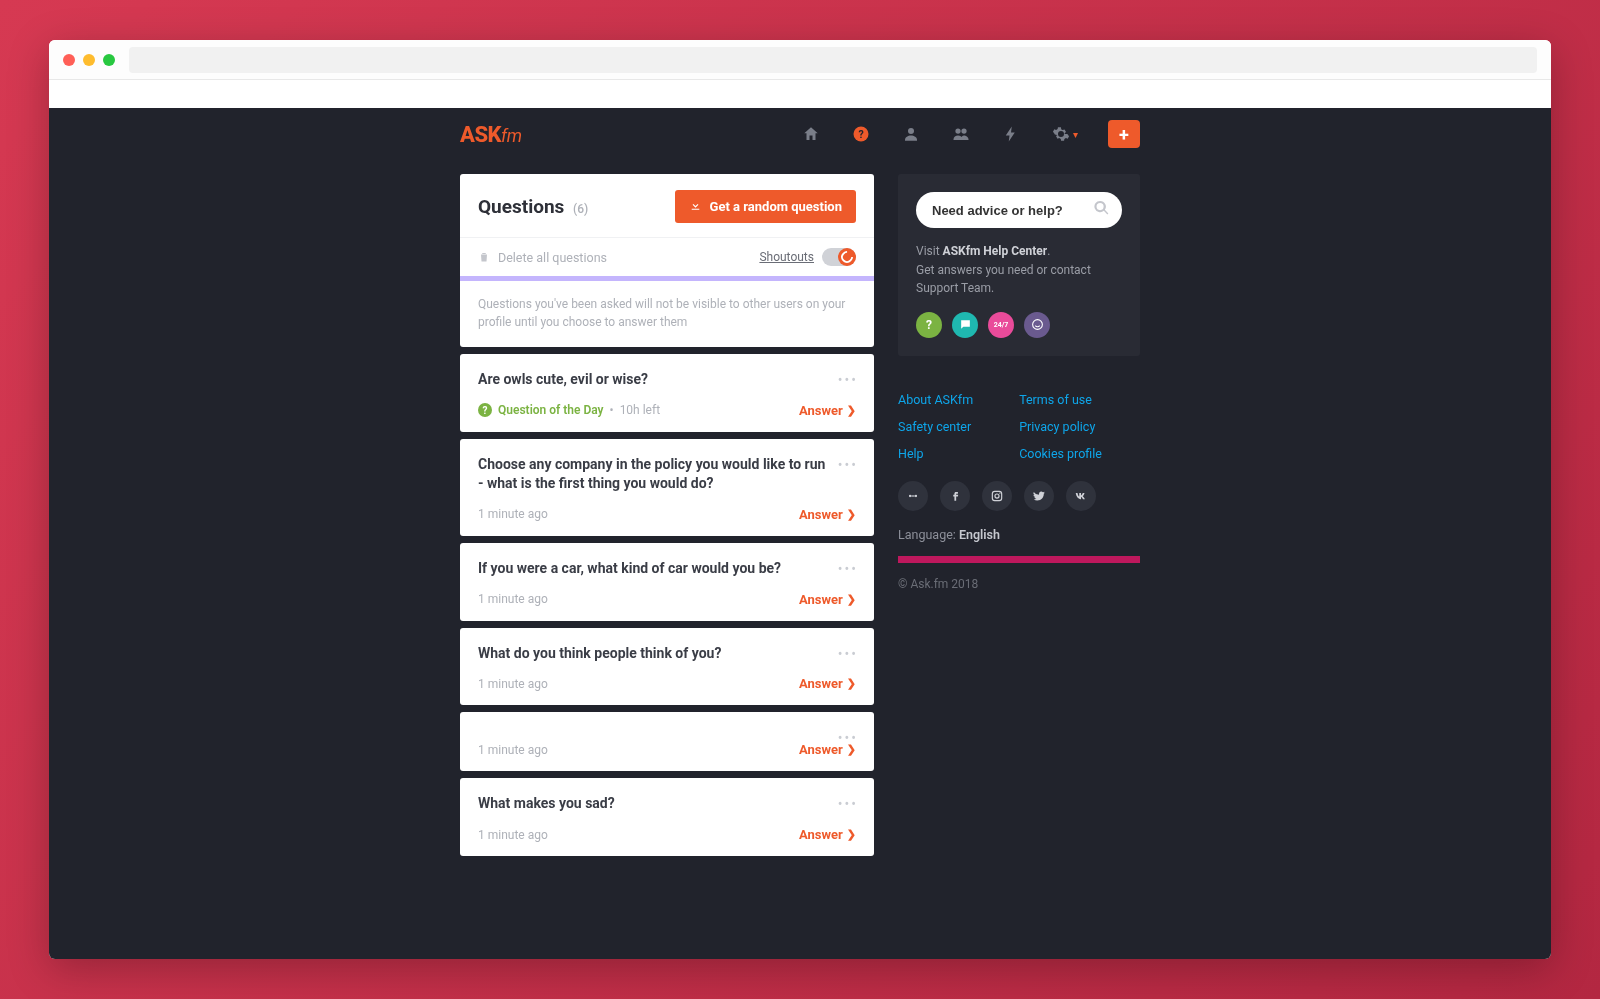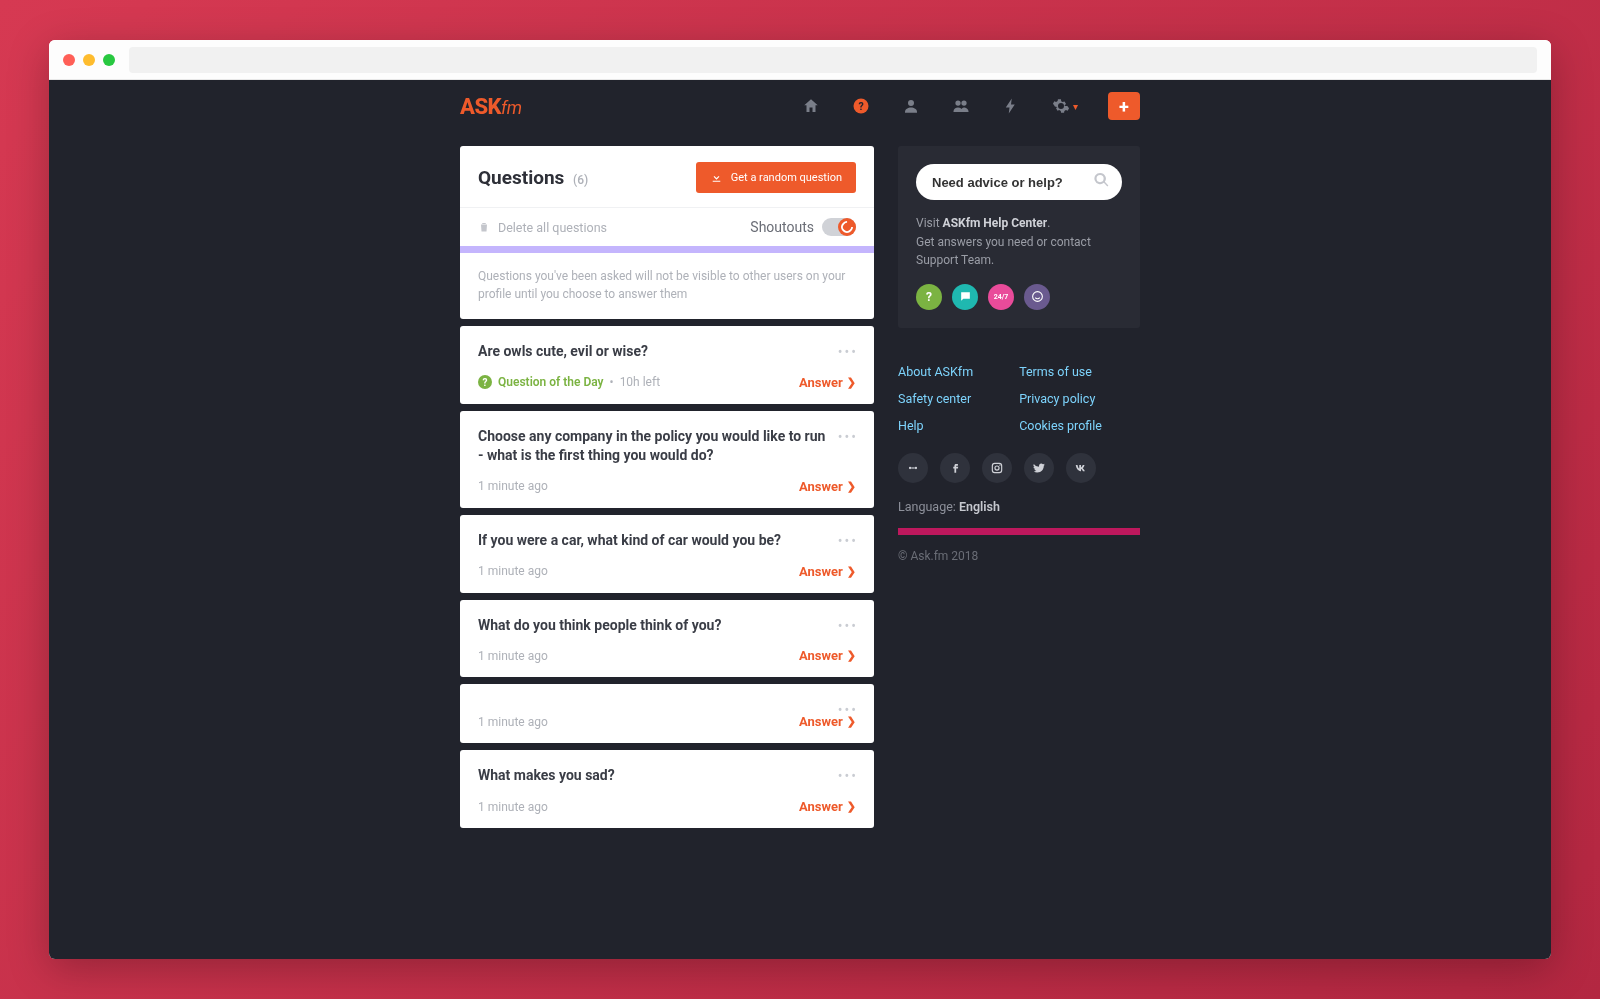--- a/index.html
+++ b/index.html
@@ -13,20 +13,21 @@
   }
   .browser-frame {
     width: 100%;
     height: 100%;
     background: #fff;
     border-radius: 6px;
     overflow: hidden;
     box-shadow: 0 10px 40px rgba(0,0,0,0.25);
     display: flex;
     flex-direction: column;
+    gap: 28px;
   }
   .browser-chrome {
     height: 40px;
     background: #fdfdfd;
     display: flex;
     align-items: center;
     padding: 0 14px;
     border-bottom: 1px solid #e8e8e8;
   }
   .traffic-lights { display: flex; gap: 8px; margin-right: 14px;}
@@ -94,45 +95,45 @@
 
   
   .panel { background: #fff; border-radius: 3px; }
   .panel-head {
     display: flex; align-items: center; justify-content: space-between;
     padding: 16px 18px 14px;
   }
   .panel-title { font-size: 19px; font-weight: 700; color: #2e3038; }
   .panel-title .count { font-size: 12px; color: #aeb1b8; font-weight: 500; margin-left: 4px;}
   .random-btn {
-    background: #ee5a2b; color: #fff; font-size: 11px; font-weight: 400;
+    background: #ee5a2b; color: #fff; font-size: 13px; font-weight: 700;
     padding: 9px 14px; border-radius: 3px; display: flex; gap: 8px;
     cursor: pointer;
   }
   .random-btn svg { width: 13px; height: 13px; fill: #fff; }
   .toolbar {
     display: flex; align-items: center; justify-content: space-between;
     padding: 10px 18px; border-top: 1px solid #f0f1f3;
     font-size: 12.5px; color: #aeb1b8;
   }
   .delete-all { display: flex; align-items: center; gap: 8px; cursor: pointer; }
   .delete-all svg { width: 12px; height: 12px; fill: #c4c6cc; }
-  .shoutouts { display: flex; align-items: center; gap: 8px; color: #6a6d76; font-size: 14px;}
+  .shoutouts { display: flex; align-items: center; gap: 8px; color: #6a6d76; font-size: 12px; text-decoration: underline;}
   .toggle {
     width: 34px; height: 18px; background: #d0d2d7; border-radius: 9px; position: relative; cursor: pointer;
   }
   .toggle .knob {
     width: 18px; height: 18px; border-radius: 50%; background: #ee5a2b;
     position: absolute; right: 0; top: 0;
     display:flex; align-items:center; justify-content:center;
   }
   .toggle .knob::after{ content:""; width:8px; height:8px; border:2px solid #fff; border-radius:50%; border-top-color:transparent; transform:rotate(45deg);}
   .hint {
     padding: 14px 18px 16px; font-size: 12px; color: #aeb1b8; line-height: 1.5;
-    border-top: 7px solid #c4b5fd;
+    border-top: 5px solid #c4b5fd;
   }
 
   .q-list { display: flex; flex-direction: column; gap: 7px; margin-top: 7px; }
   .q-card { background: #fff; border-radius: 3px; padding: 16px 18px 14px; position: relative;}
   .q-text { font-size: 14px; font-weight: 700; color: #3a3d46; line-height: 1.35; padding-right: 28px;}
   .q-meta-row { display: flex; align-items: center; justify-content: space-between; margin-top: 14px; }
   .q-meta { font-size: 12px; color: #aeb1b8; display:flex; align-items:center; gap:6px;}
   .qod-badge { width:14px; height:14px; border-radius:50%; background:#7bb342; display:inline-flex; align-items:center; justify-content:center; color:#fff; font-size:10px; font-weight:bold;}
   .qod-label { color:#7bb342; font-weight:600; }
   .answer-link { font-size: 13px; font-weight: 700; color: #ee5a2b; display:flex; align-items:center; gap:4px; cursor:pointer;}
@@ -153,21 +154,21 @@
   .help-text b { color: #cfd1d7; }
   .help-icons { display: flex; gap: 10px; margin-top: 14px; }
   .hi { width: 26px; height: 26px; border-radius: 50%; display:flex; align-items:center; justify-content:center; font-size:12px; font-weight:bold; cursor:pointer;}
   .hi-green { background: #7bb342; color:#fff; }
   .hi-teal { background: #1fb8b0; color:#fff; }
   .hi-pink { background: #e94b9a; color:#fff; font-size:7px; font-weight:700;}
   .hi-purple { background: #6a5a8f; color:#fff; }
 
   .footer-links { display: flex; gap: 46px; margin-top: 36px; }
   .fl-col { display: flex; flex-direction: column; gap: 12px; }
-  .fl-link { font-size: 12.5px; color: #7dd3fc; cursor: pointer; }
+  .fl-link { font-size: 12.5px; color: #0ea5e9; cursor: pointer; }
   .socials { display: flex; gap: 12px; margin-top: 20px; }
   .sc { width: 30px; height: 30px; border-radius: 50%; background: #2f323c; display:flex; align-items:center; justify-content:center; cursor:pointer;}
   .sc svg { width: 14px; height: 14px; fill: #cfd1d7; }
   .lang-row { margin-top: 16px; font-size: 12.5px; color: #8d909a; padding-bottom: 14px; border-bottom: 7px solid #be185d;}
   .lang-row b { color: #c6c8cf; font-weight: 600; cursor:pointer;}
   .copyright { margin-top: 14px; font-size: 12px; color: #6a6d76; }
 </style>
 </head>
 <body>
 

